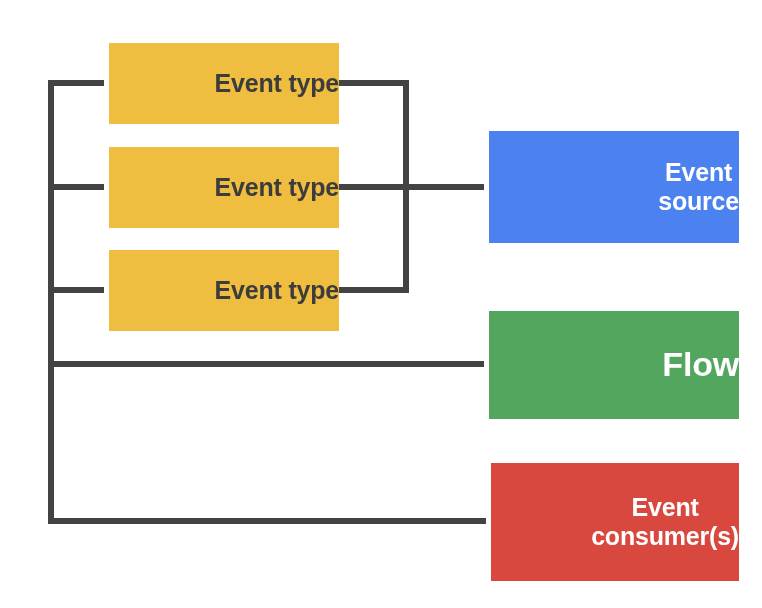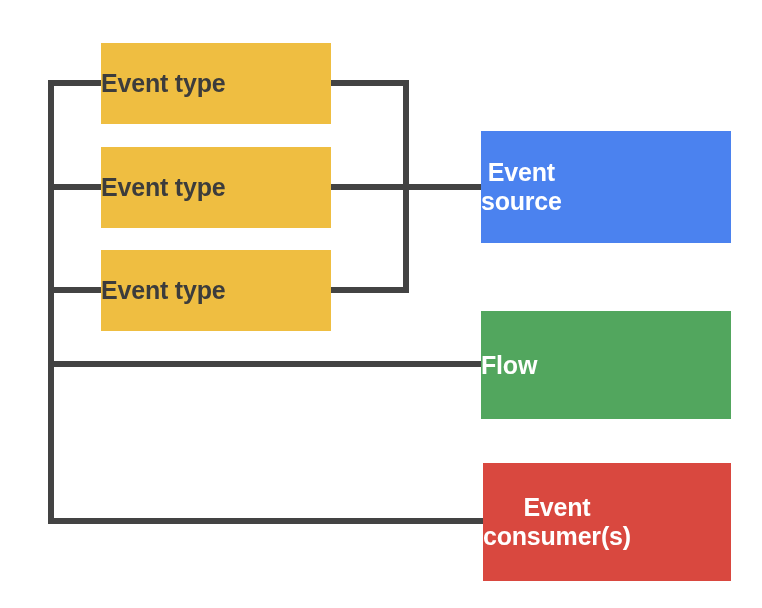--- a/index.html
+++ b/index.html
@@ -25,24 +25,25 @@
     top: 0;
     width: 762px;
     height: 608px;
     pointer-events: none;
   }
   .node {
     position: absolute;
     box-sizing: border-box;
     display: flex;
     align-items: center;
-    justify-content: flex-start;
+    justify-content: flex-end;
     text-align: center;
     line-height: 1.15;
     z-index: 2;
+    margin-left: 8px;
   }
   .node-label {
     display: block;
     white-space: pre-line;
     letter-spacing: -0.2px;
   }
   
   .node-event-type {
     left: 101px;
     width: 230px;
@@ -66,21 +67,21 @@
     font-size: 25px;
     font-weight: bold;
   }
   #node-flow {
     left: 481px;
     top: 311px;
     width: 250px;
     height: 108px;
     background: #52a65e;
     color: #ffffff;
-    font-size: 25px;
+    font-size: 34px;
     font-weight: bold;
   }
   #node-event-consumer {
     left: 483px;
     top: 463px;
     width: 248px;
     height: 118px;
     background: #d9483f;
     color: #ffffff;
     font-size: 25px;

